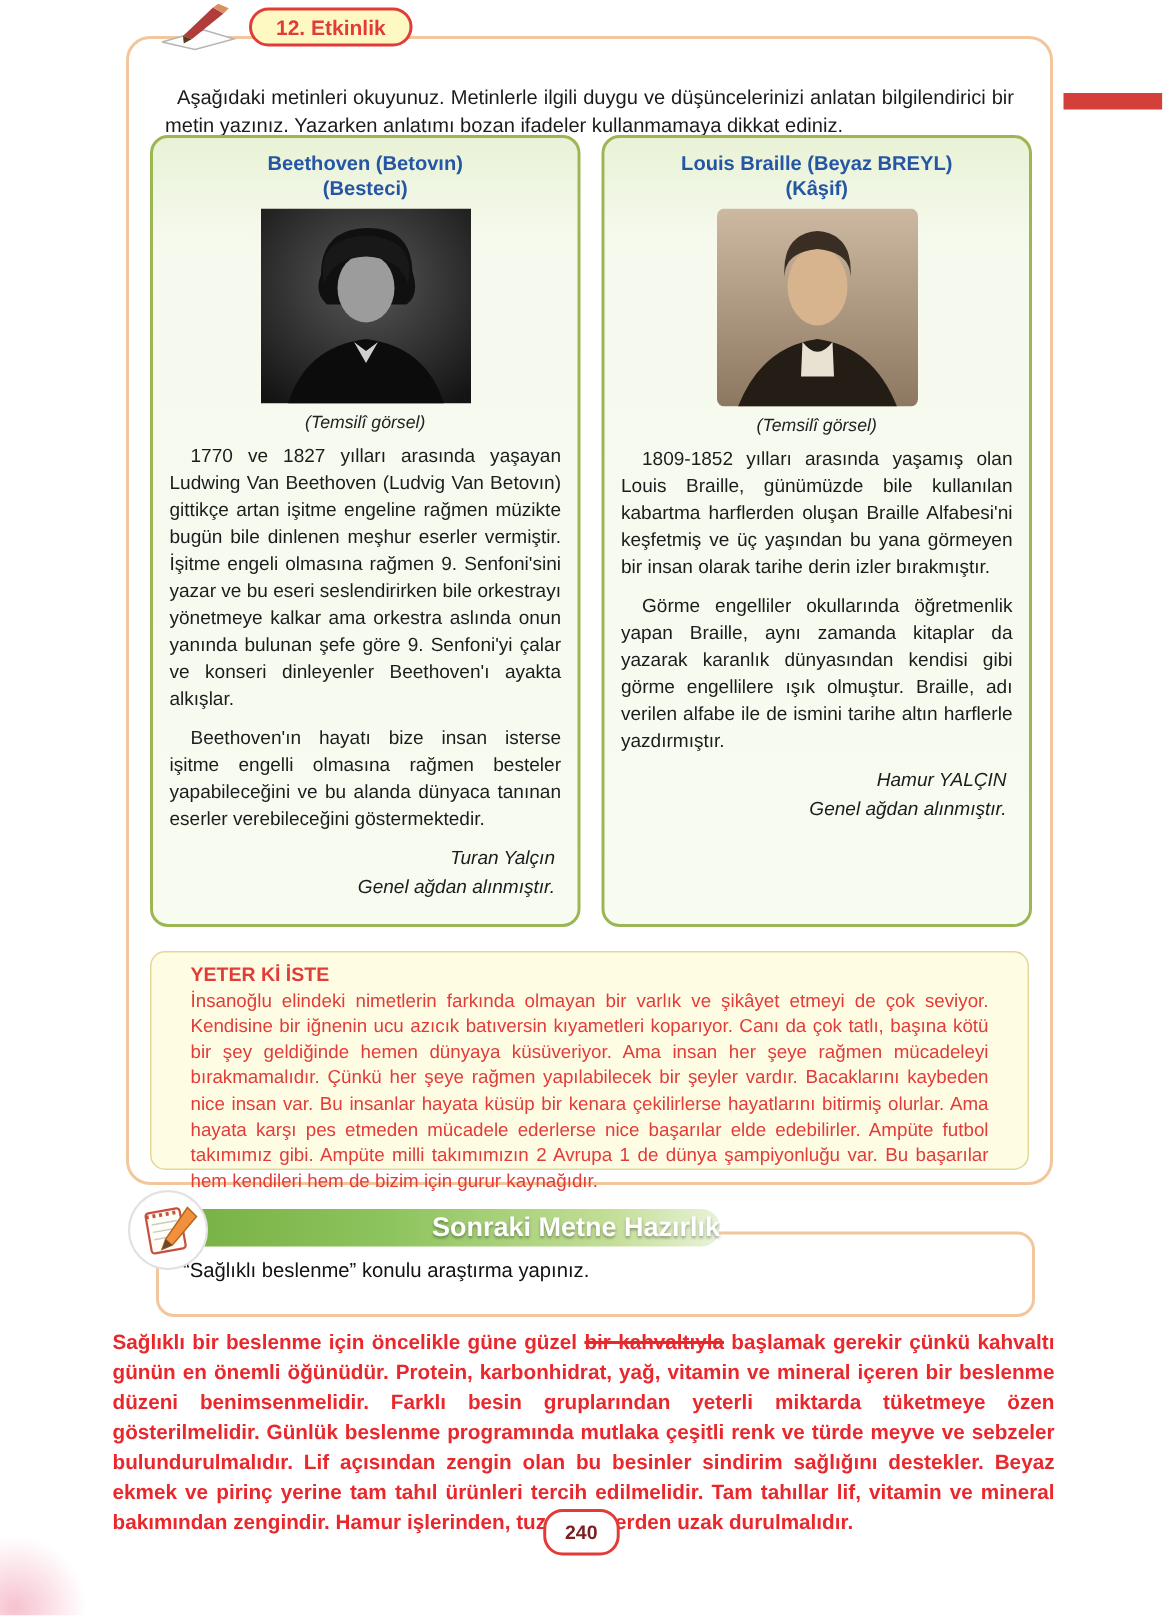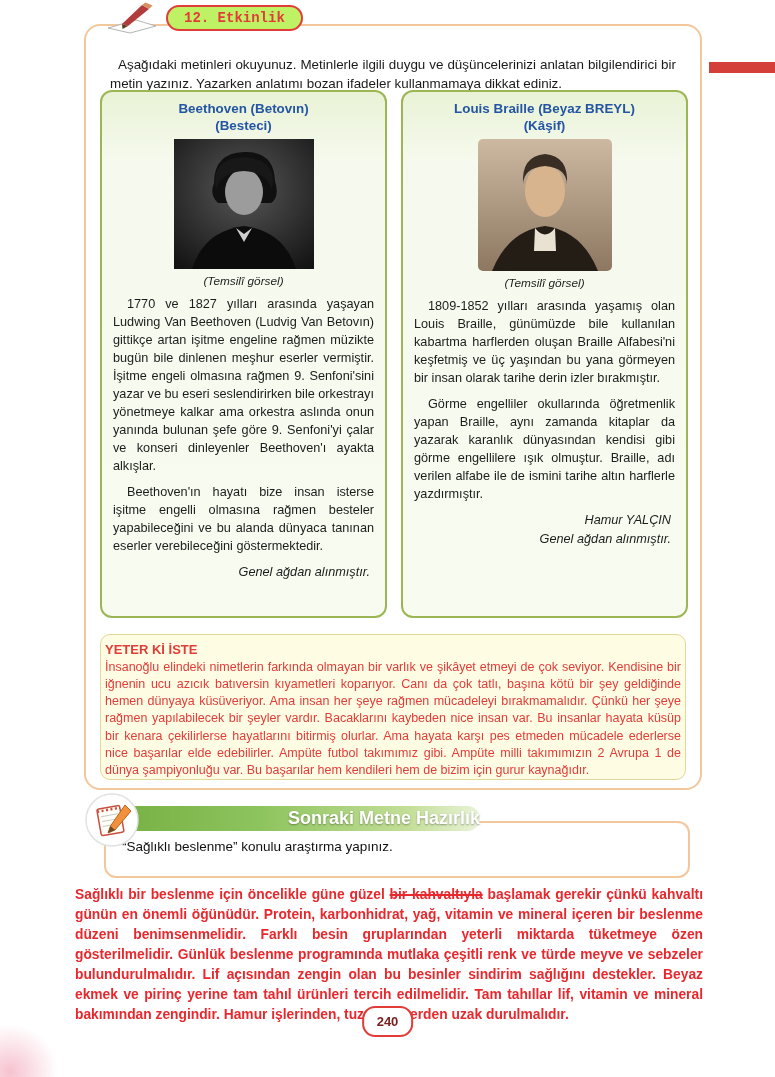--- a/index.html
+++ b/index.html
@@ -3,21 +3,21 @@
 <meta charset="utf-8">
 <style>
   html,body{margin:0;padding:0;background:#ffffff;}
   .page{position:relative;width:775px;height:1077px;background:#ffffff;
         font-family:"Liberation Sans",sans-serif;overflow:hidden;color:#1a1a1a;}
 
   
   .top-row{position:absolute;left:106px;top:2px;display:flex;align-items:center;gap:8px;z-index:5;}
   .act-icon svg{display:block;}
   .act-badge{border:2.5px solid #e23c39;border-radius:15px;padding:3px 16px;color:#e23c39;
-             font-weight:bold;font-size:14px;background:#bef264;white-space:nowrap;font-family:Liberation Mono, monospace;}
+             font-weight:bold;font-size:14px;background:#fef9c3;white-space:nowrap;}
 
   .red-marker{position:absolute;right:0;top:62px;width:66px;height:11px;background:#d43f3a;}
 
   
   .activity-box{position:absolute;left:84px;top:24px;width:618px;height:766px;
                 border:2px solid #f2c79c;border-radius:16px;box-sizing:border-box;background:#ffffff;}
   .instruction{position:absolute;left:12px;right:12px;top:18px;margin:12px;font-size:13.4px;
                line-height:1.38;text-align:justify;text-indent:8px;color:#1a1a1a;}
 
   
@@ -27,21 +27,21 @@
         padding:8px 11px;overflow:hidden;}
   .card-title{color:#2456a4;font-weight:bold;font-size:13.4px;text-align:center;line-height:1.3;margin-bottom:4px;}
   .portrait{margin:4px auto 2px;display:block;}
   .portrait svg{display:block;}
   .caption{font-style:italic;font-size:11.8px;text-align:center;margin:5px 0 7px;color:#222;}
   .body{margin:0 0 8px;font-size:12.7px;line-height:1.42;text-align:justify;text-indent:14px;color:#1c1c1c;}
   .sig{font-style:italic;font-size:12.7px;text-align:right;padding-right:4px;line-height:1.5;color:#1c1c1c;}
 
   
   .yeter-box{position:absolute;left:14px;top:608px;width:586px;height:146px;background:#fffce4;
-             border:1.5px solid #e3d89a;border-radius:10px;box-sizing:border-box;padding:6px 4px;}
+             border:1.5px solid #e3d89a;border-radius:10px;box-sizing:border-box;padding:6px 26px;}
   .yeter-title{color:#e23c39;font-weight:bold;font-size:13px;margin:1px 0 2px;}
   .yeter-body{color:#e23c39;font-size:12.5px;line-height:1.37;text-align:justify;margin:0;}
 
   
   .haz-icon{position:absolute;left:84px;top:792px;width:56px;height:56px;z-index:4;}
   .haz-pill{position:absolute;left:116px;top:806px;width:364px;height:25px;border-radius:13px;
             background:linear-gradient(90deg,#76b043 0%,#8ec45e 40%,#c3de97 80%,#e9f3d8 100%);
             color:#ffffff;font-weight:bold;font-size:18px;line-height:25px;padding-left:38px;
             box-sizing:border-box;text-shadow:0 1px 2px rgba(0,0,0,.35);z-index:3;white-space:nowrap;text-align:right;}
   .haz-box{position:absolute;left:104px;top:821px;width:586px;height:57px;border:2px solid #f2c79c;
@@ -103,20 +103,21 @@
             <ellipse cx="70" cy="53" rx="19" ry="23" fill="#9c9c9c"></ellipse>
             <path d="M42 50 Q36 20 70 18 Q104 20 98 50 Q92 33 70 32 Q48 33 42 50 Z" fill="#181818"></path>
             <path d="M18 130 Q30 92 70 87 Q110 92 122 130 Z" fill="#0c0c0c"></path>
             <path d="M62 89 L70 103 L78 89 L70 95 Z" fill="#cfcfcf"></path>
           </svg>
         </span>
         <div class="caption">(Temsilî görsel)</div>
         <p class="body">1770 ve 1827 yılları arasında yaşayan Ludwing Van Beethoven (Ludvig Van Betovın) gittikçe artan işitme engeline rağmen müzikte bugün bile dinlenen meşhur eserler vermiştir. İşitme engeli olmasına rağmen 9. Senfoni'sini yazar ve bu eseri seslendirirken bile orkestrayı yönetmeye kalkar ama orkestra aslında onun yanında bulunan şefe göre 9. Senfoni'yi çalar ve konseri dinleyenler Beethoven'ı ayakta alkışlar.</p>
         <p class="body">Beethoven'ın hayatı bize insan isterse işitme engelli olmasına rağmen besteler yapabileceğini ve bu alanda dünyaca tanınan eserler verebileceğini göstermektedir.</p>
         <div class="sig">
+          <div>Turan Yalçın</div>
           <div>Genel ağdan alınmıştır.</div>
         </div>
       </div>
 
       <div class="card">
         <div class="card-title">
           <div>Louis Braille (Beyaz BREYL)</div>
           <div>(Kâşif)</div>
         </div>
         <span class="portrait" style="width:134px;">

